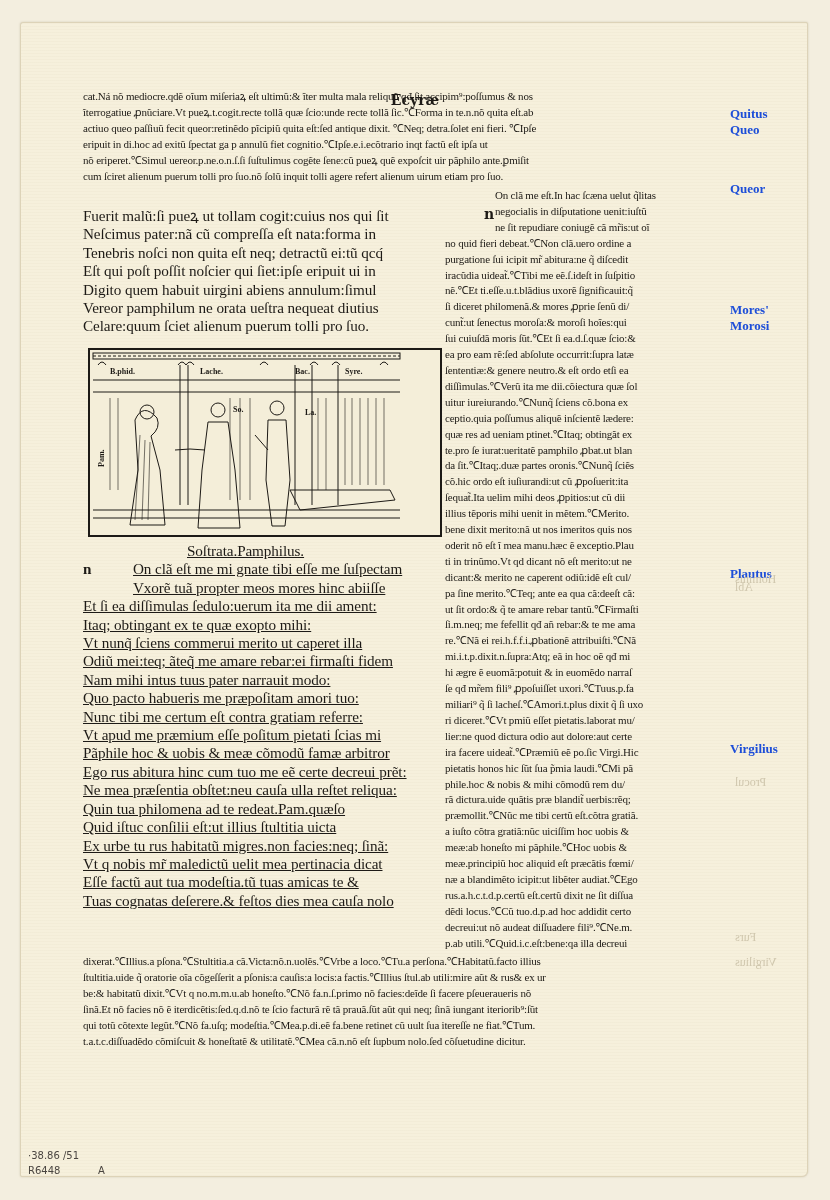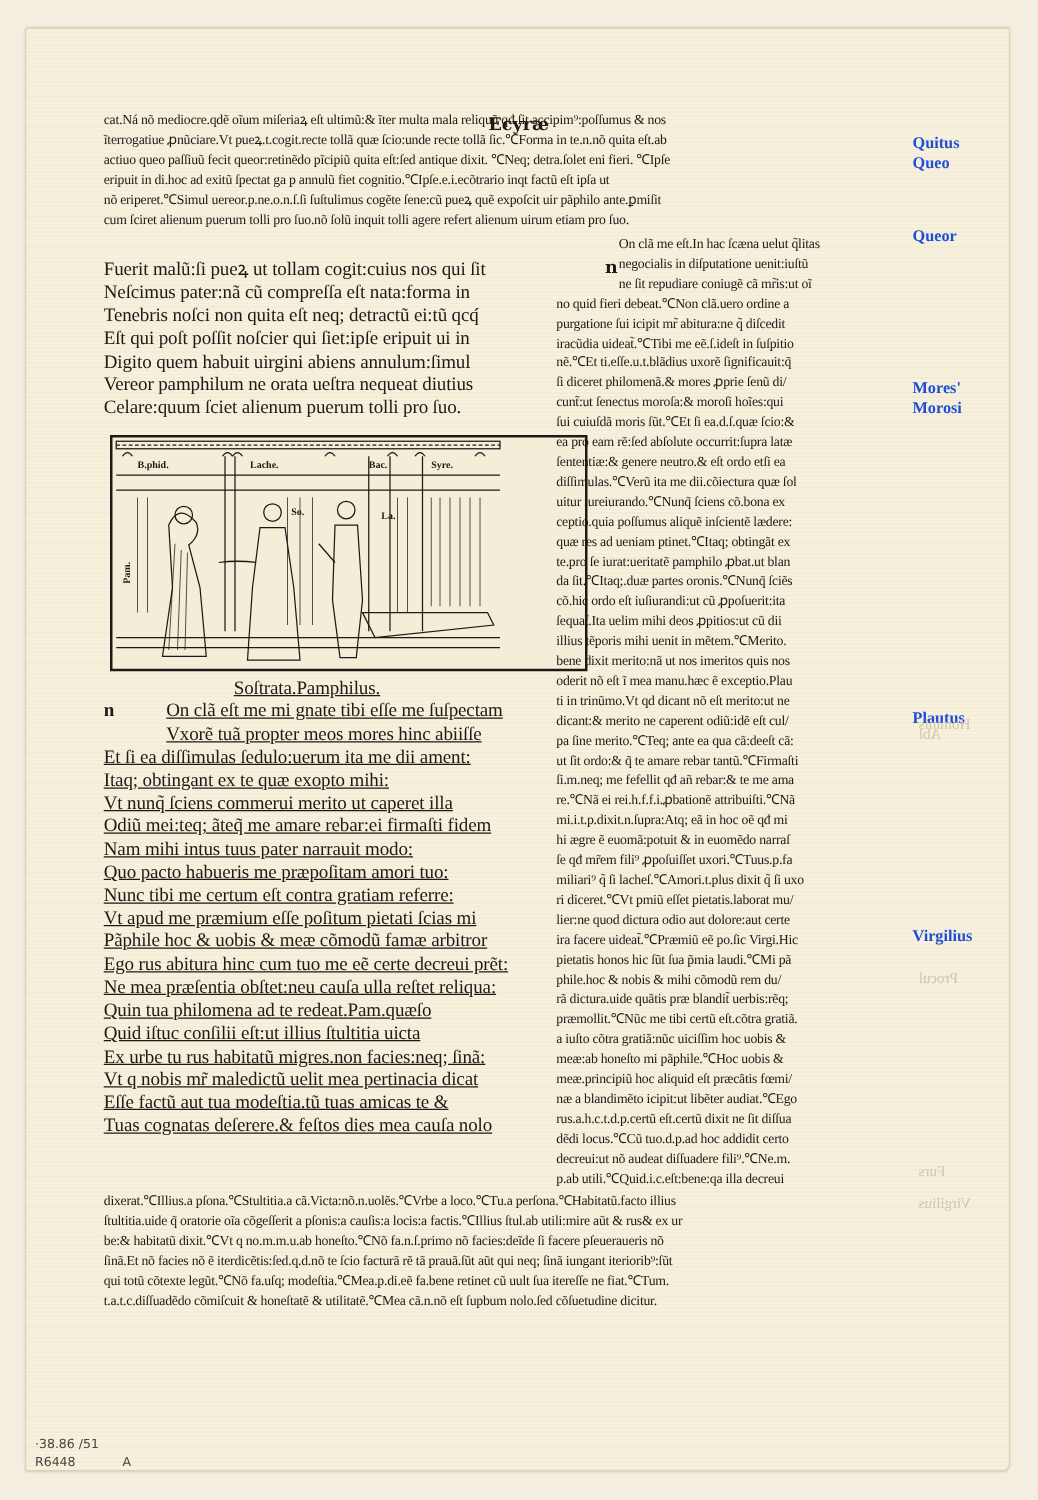--- a/index.html
+++ b/index.html
@@ -34,21 +34,21 @@
     .marker { display: inline-block; width: 50px; font-weight: bold; }
     .indent { padding-left: 50px; }
     .right-comm { position: absolute; left: 445px; top: 188px; }
     .right-comm .ln { display: block; }
     .ri1 { padding-left: 50px; }
     .bottom-comm { position: absolute; left: 83px; top: 954px; width: 640px; }
     .margin-note { position: absolute; left: 730px; font-family: "Liberation Serif", serif; font-size: 13px; font-weight: bold; color: #1d4ed8; }
     .ghost-note { position: absolute; left: 735px; font-family: "Liberation Serif", serif; font-size: 12px; color: #cfc6ad; transform: scaleX(-1); }
     .n-mark { position: absolute; font-weight: bold; font-size: 14px; }
     .woodcut {
-      position: absolute; left: 88px; top: 348px; width: 382px; height: 189px;
+      position: absolute; left: 88px; top: 348px; width: 354px; height: 189px;
       border: 2px solid #1d1a16; box-sizing: border-box; background: #f4eed9;
     }
     .woodcut svg { position: absolute; left: 0; top: 0; }
     .archive { position: absolute; left: 28px; top: 1148px; font-family: "DejaVu Sans", sans-serif; font-size: 10px; color: #4a4540; line-height: 15px; }
     .archive .a-letter { position: absolute; left: 70px; top: 15px; }
   </style>
 </head>
 <body>
 
 <div class="paper"></div>

